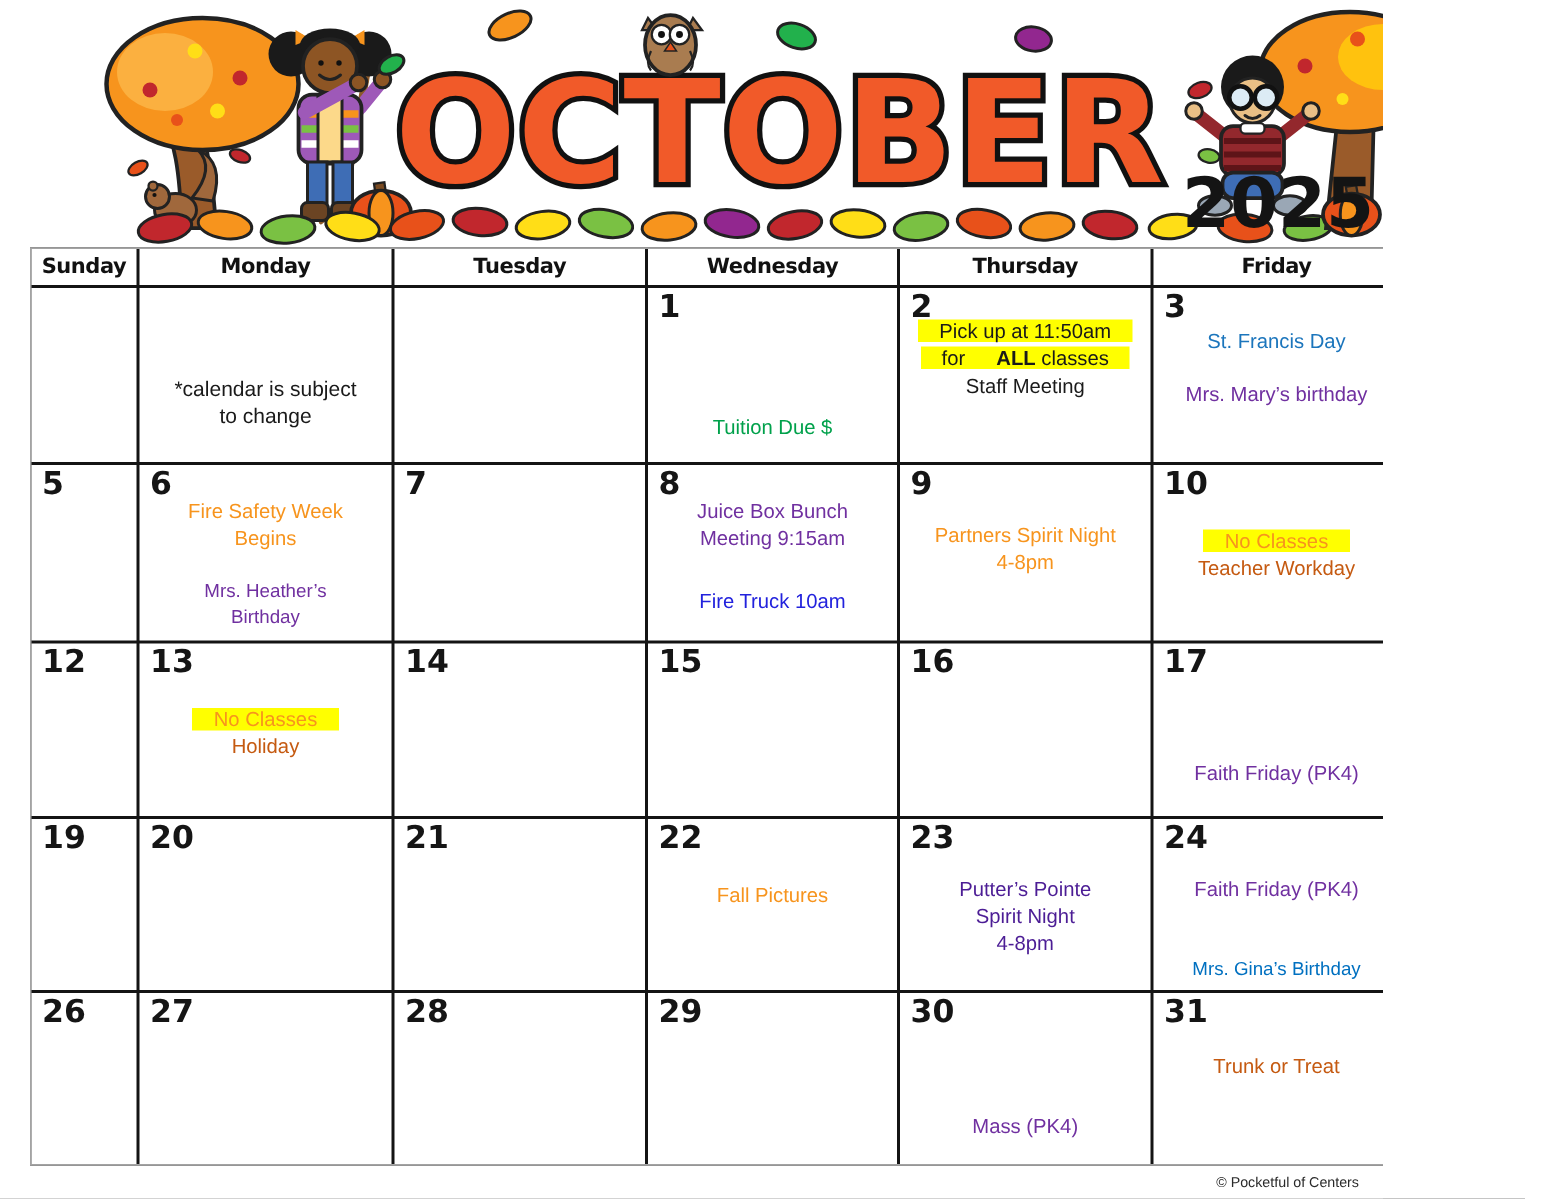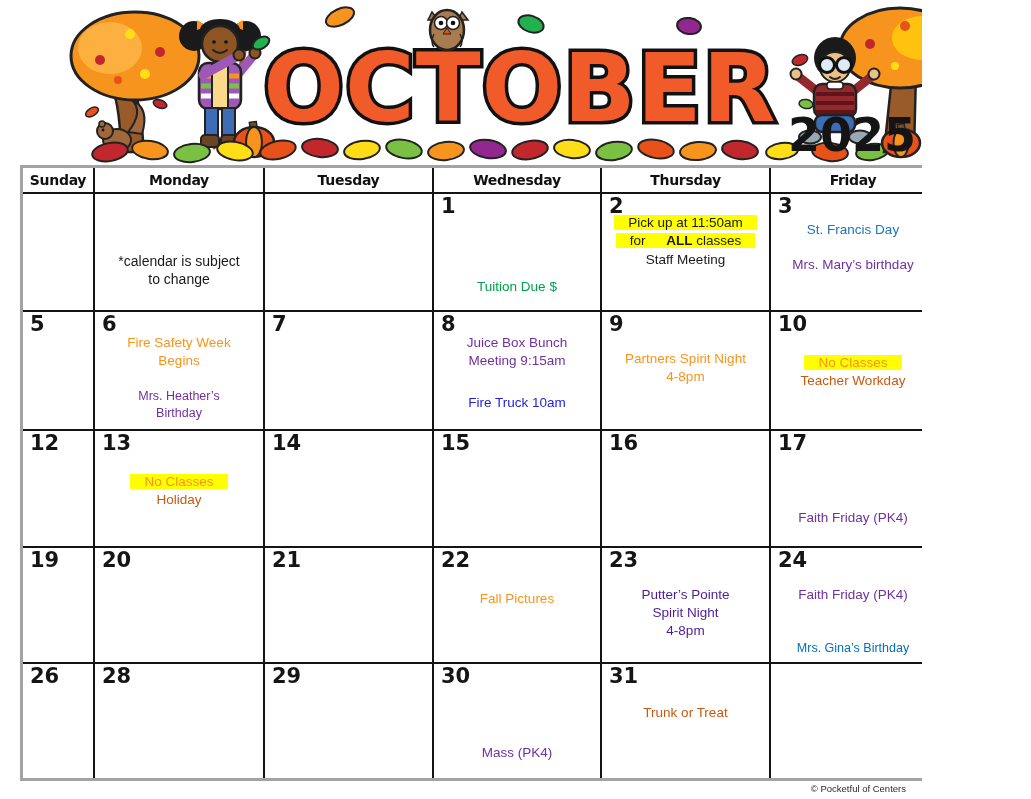--- a/index.html
+++ b/index.html
@@ -4,21 +4,21 @@
 <style>
   html,body{margin:0;padding:0;background:#fff;}
   .page{position:relative;width:922px;height:799px;background:#fff;overflow:hidden;
         font-family:"Liberation Sans",sans-serif;}
   .header-art{position:absolute;left:0;top:0;width:1031px;height:164px;}
   .year{position:absolute;top:112px;right:6px;font-family:"DejaVu Sans",sans-serif;
         font-weight:bold;font-size:46px;color:#141414;letter-spacing:0px;line-height:1;}
   .cal{position:absolute;left:20px;top:165px;display:grid;
        grid-template-columns:70px 168px 167px 166px 167px 164px 74px;
        grid-template-rows:24px 116px 117px 115px 114px 114px;
-       gap:2px;background:#141414;border:3px solid #a3a3a3;}
+       gap:2px;background:#141414;border:1px solid #a3a3a3;}
   .hcell{background:#fff;display:flex;align-items:center;justify-content:center;
          font-family:"DejaVu Sans",sans-serif;font-weight:bold;font-size:14px;
          letter-spacing:-0.3px;color:#111;}
   .cell{background:#fff;position:relative;}
   .num{position:absolute;top:1px;left:7px;font-family:"DejaVu Sans",sans-serif;
        font-weight:bold;font-size:21px;color:#151515;line-height:1.1;}
   .event{position:absolute;left:2px;right:2px;text-align:center;font-size:13.5px;
          line-height:1.32;}
   .event b{font-weight:bold;margin-left:17px;}
   .hl{background:#ffff00;padding:0 14px;}
@@ -329,20 +329,23 @@
           <div>Mrs. Gina’s Birthday</div>
         </div>
       </div>
       <div class="cell">
         <div class="num">25</div>
       </div>
       <div class="cell">
         <div class="num">26</div>
       </div>
       <div class="cell">
+        <div class="num">27</div>
+      </div>
+      <div class="cell">
         <div class="num">28</div>
       </div>
       <div class="cell">
         <div class="num">29</div>
       </div>
       <div class="cell">
         <div class="num">30</div>
         <div class="event" style="top: 80px; color: rgb(112, 48, 160);">
           <div>Mass (PK4)</div>
         </div>

